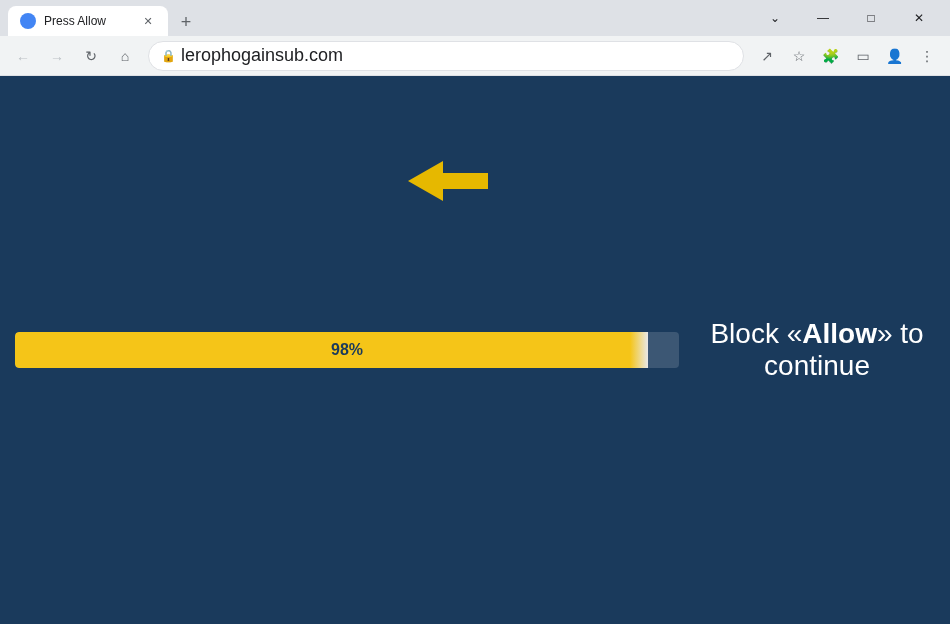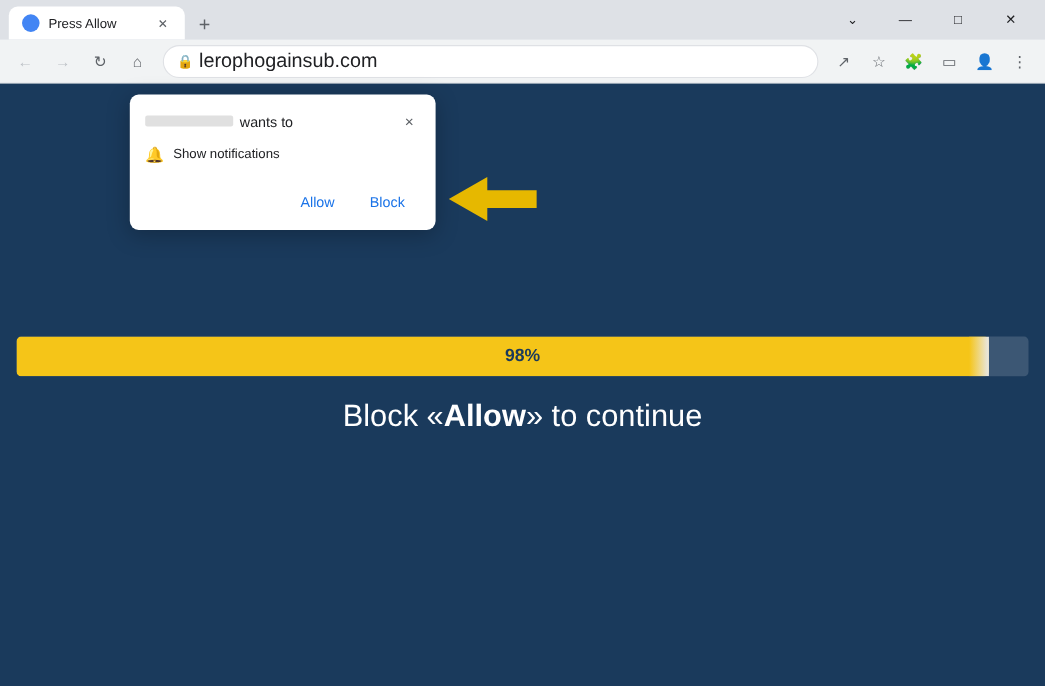--- a/index.html
+++ b/index.html
@@ -181,21 +181,21 @@
       display: flex;
       flex-direction: column;
       align-items: center;
       justify-content: center;
     }
 
     
     .progress-area {
       width: 920px;
       display: flex;
-      flex-direction: column;
+      flex-direction: row;
       align-items: center;
       gap: 20px;
     }
 
     .progress-bar-container {
       width: 100%;
       height: 36px;
       background: rgba(255,255,255,0.15);
       border-radius: 4px;
       overflow: hidden;
@@ -400,39 +400,20 @@
         <span>👤</span>
       </div>
       <div class="toolbar-icon">
         <span>⋮</span>
       </div>
     </div>
   </div>
 
   <div class="page-content">
 
-    <div class="notification-popup">
-      <div class="popup-header">
-        <div class="popup-wants-to">
-          <span class="popup-site-name"></span>
-          <span>wants to</span>
-        </div>
-        <div class="popup-close">×</div>
-      </div>
-      <div class="popup-body">
-        <div class="notification-row">
-          <span class="bell-icon">🔔</span>
-          <span>Show notifications</span>
-        </div>
-      </div>
-      <div class="popup-actions">
-        <button class="popup-btn">Allow</button>
-        <button class="popup-btn">Block</button>
-      </div>
-    </div>
 
     <div class="arrow-indicator">
       <svg class="arrow-svg" viewBox="0 0 80 50" xmlns="http://www.w3.org/2000/svg">
         <polygon points="0,25 35,5 35,17 80,17 80,33 35,33 35,45" fill="#e6b800"></polygon>
       </svg>
     </div>
 
     <div class="progress-area">
       <div class="progress-bar-container">
         <div class="progress-bar-fill" style="width: calc(98% - 18px);">

